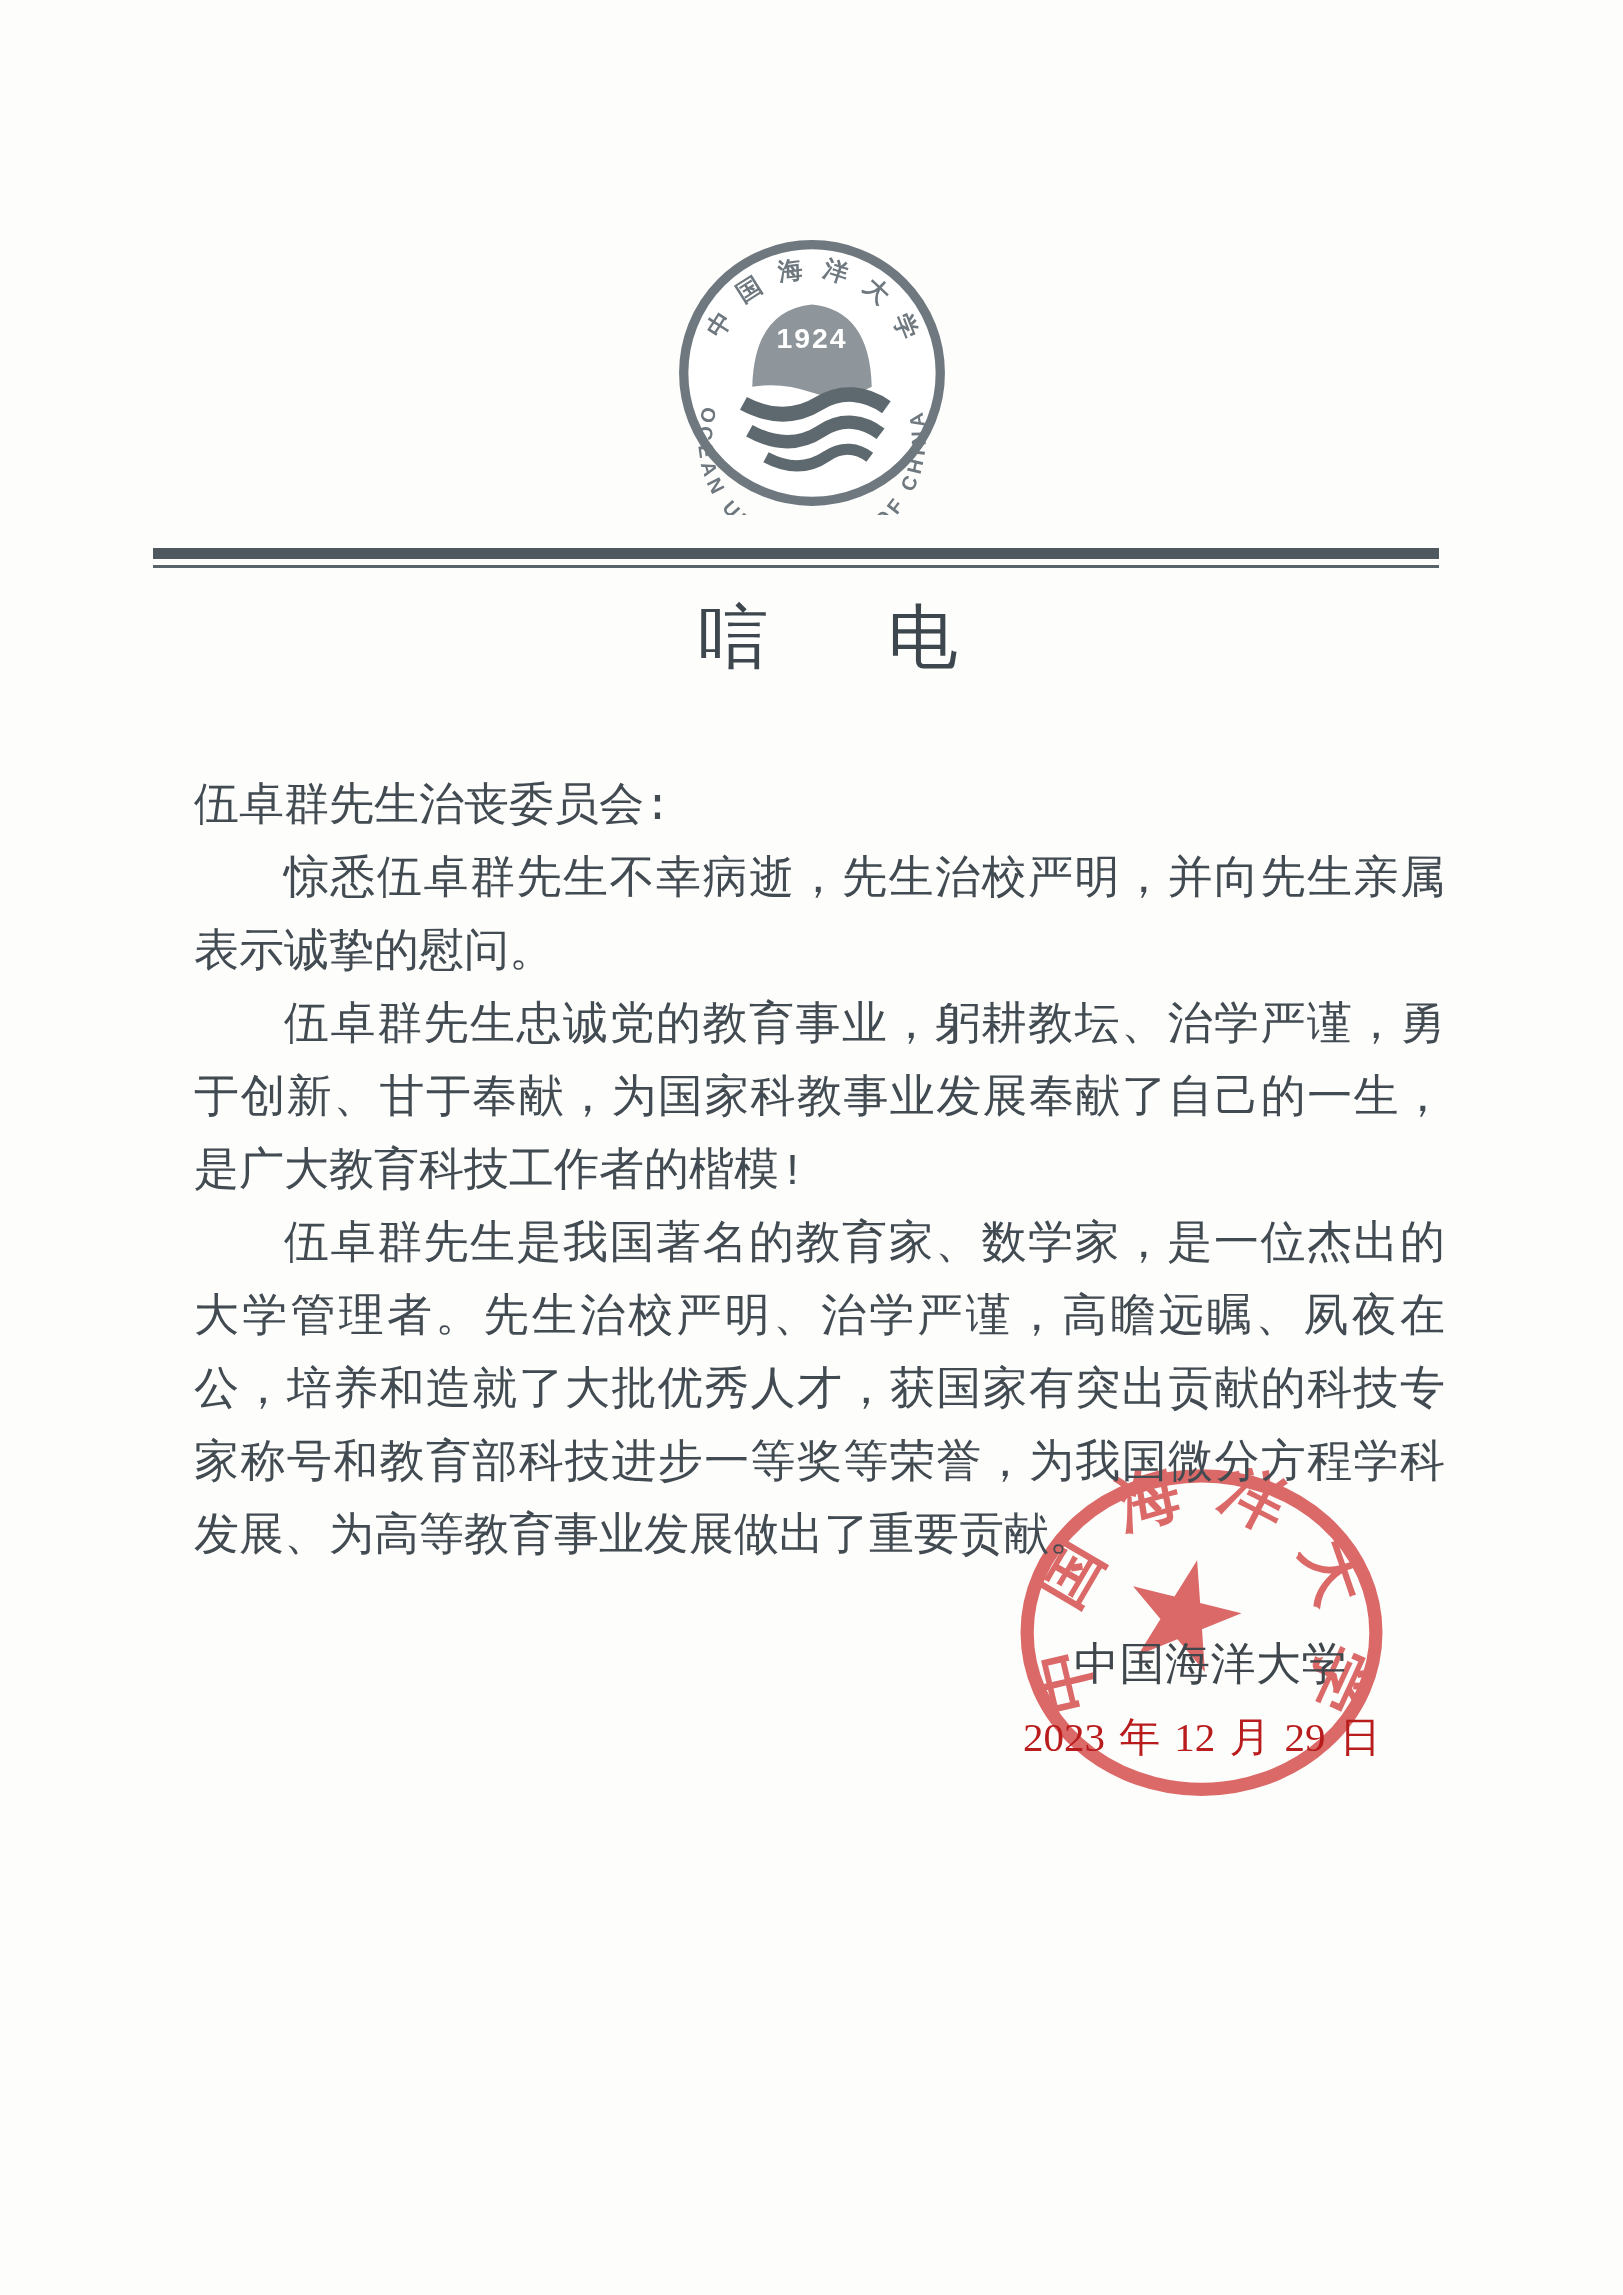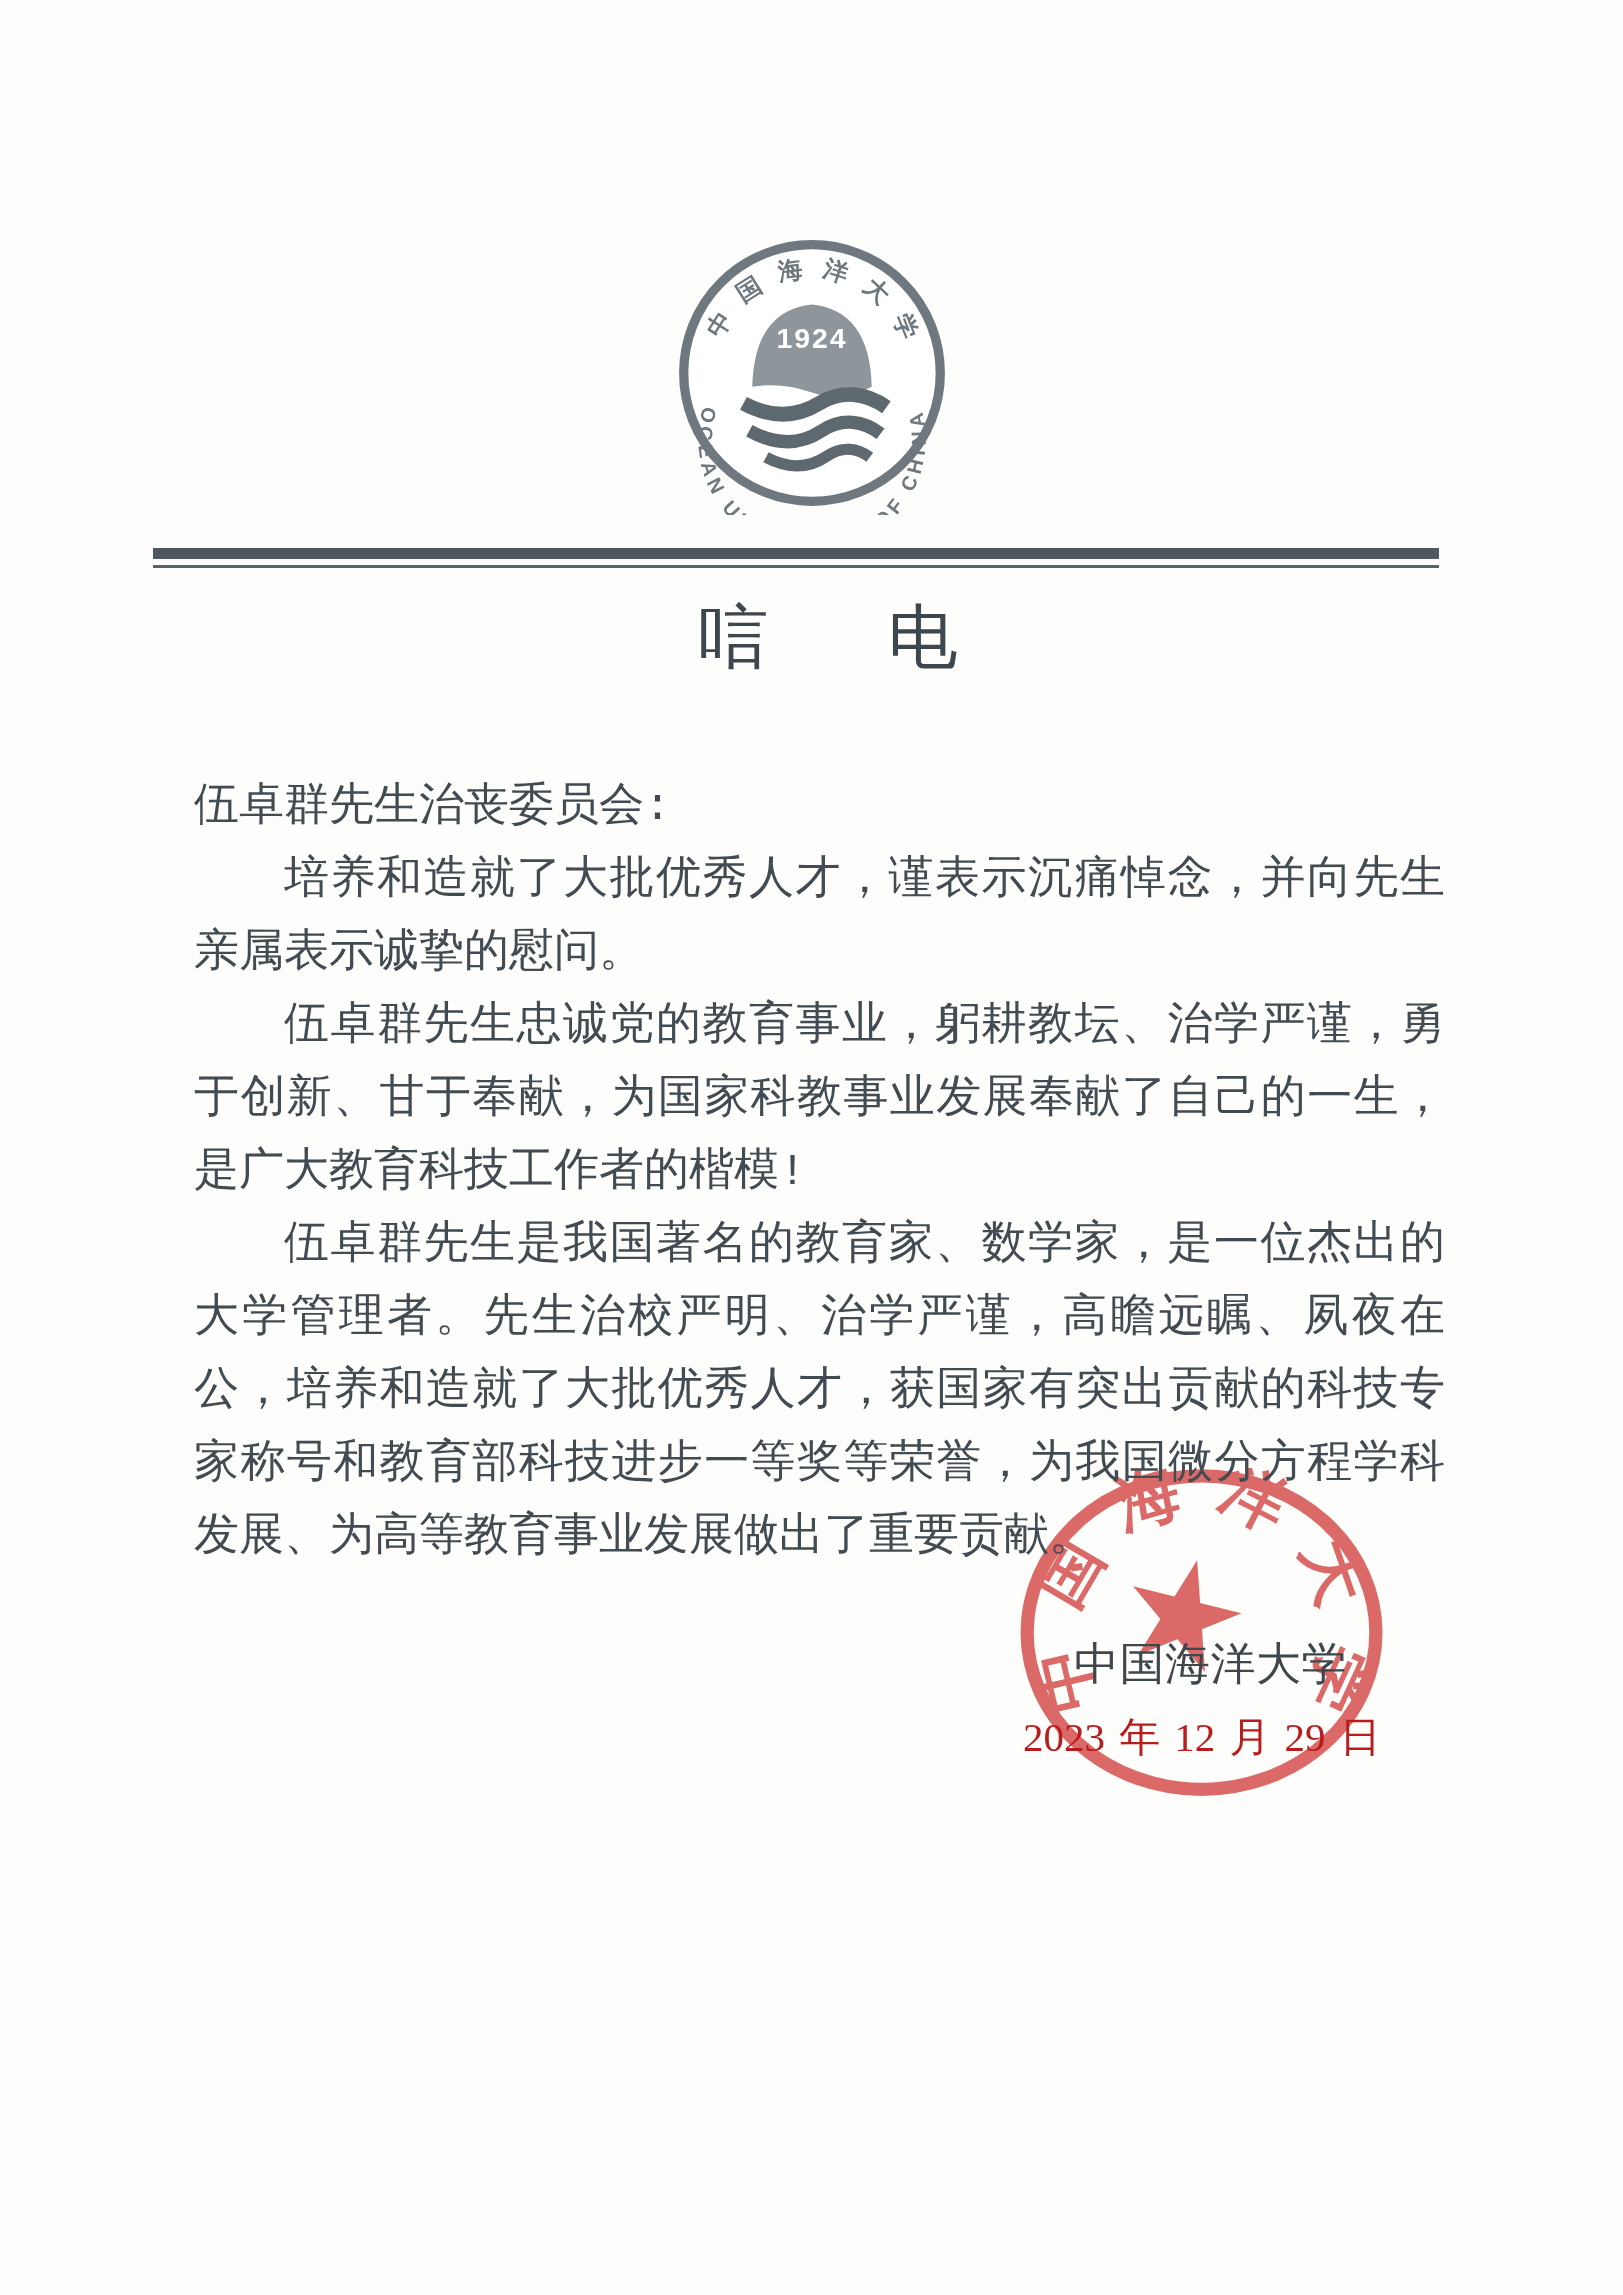--- a/index.html
+++ b/index.html
@@ -140,21 +140,21 @@
     </text>
   </svg>
 
   <div class="rule-thick"></div>
   <div class="rule-thin"></div>
 
   <div class="doc-title">唁 电</div>
 
   <div class="letter-body">
     <p>伍卓群先生治丧委员会:</p>
-    <p class="indent">培养和造就了大批优秀人才，谨表示沉痛悼念，并向先生亲属表示诚挚的慰问。</p>
+    <p class="indent">惊悉伍卓群先生不幸病逝，先生治校严明，并向先生亲属表示诚挚的慰问。</p>
     <p class="indent">伍卓群先生忠诚党的教育事业，躬耕教坛、治学严谨，勇于创新、甘于奉献，为国家科教事业发展奉献了自己的一生，是广大教育科技工作者的楷模!</p>
     <p class="indent">伍卓群先生是我国著名的教育家、数学家，是一位杰出的大学管理者。先生治校严明、治学严谨，高瞻远瞩、夙夜在公，培养和造就了大批优秀人才，获国家有突出贡献的科技专家称号和教育部科技进步一等奖等荣誉，为我国微分方程学科发展、为高等教育事业发展做出了重要贡献。</p>
   </div>
 
   <svg class="seal" viewBox="0 0 760 690">
     <defs>
       <path id="sealArc" d="M 173.2 479.5 A 250 250 0 1 1 582.8 479.5" fill="none"></path>
     </defs>
     <ellipse cx="378" cy="336" rx="356" ry="320" fill="none" stroke="#d5504e" stroke-width="27"></ellipse>
     <text font-size="130" fill="#d5504e" letter-spacing="60">

